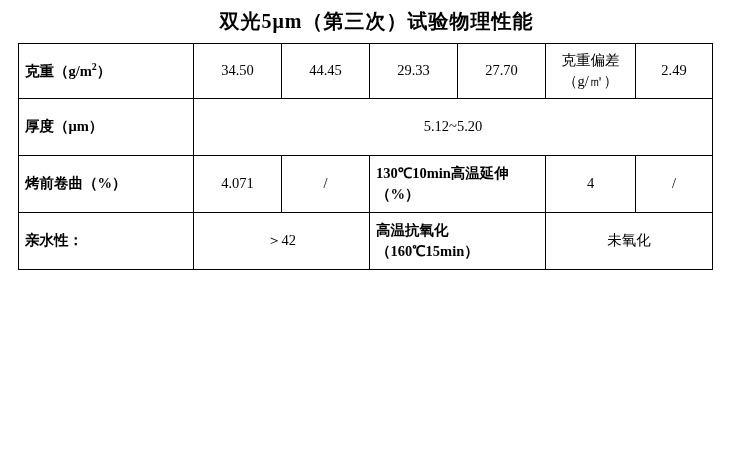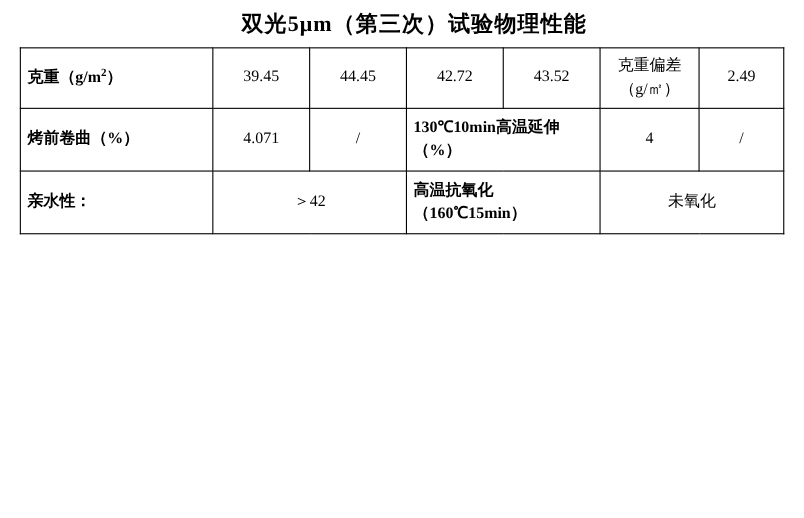--- a/index.html
+++ b/index.html
@@ -79,28 +79,32 @@
       <col style="width:88px">
       <col style="width:90px">
       <col style="width:77px">
     </colgroup>
     <tbody>
 
       <tr>
         <td class="label row1">
           克重（g/m<sup class="unit">2</sup>）
         </td>
-        <td class="val row1">39.45</td>
+        <td class="val row1">34.50</td>
         <td class="val row1">44.45</td>
-        <td class="val row1">42.72</td>
-        <td class="val row1">43.52</td>
+        <td class="val row1">29.33</td>
+        <td class="val row1">27.70</td>
         <td class="val row1">克重偏差（g/㎡）</td>
         <td class="val row1">2.49</td>
       </tr>
 
+      <tr>
+        <td class="label tall">厚度（μm）</td>
+        <td class="val tall" colspan="6">5.12~5.20</td>
+      </tr>
 
 
 
 
       <tr>
         <td class="label tall">烤前卷曲（%）</td>
         <td class="val tall">4.071</td>
         <td class="val tall">/</td>
         <td class="label tall" colspan="2">130℃10min高温延伸（%）</td>
         <td class="val tall">4</td>

